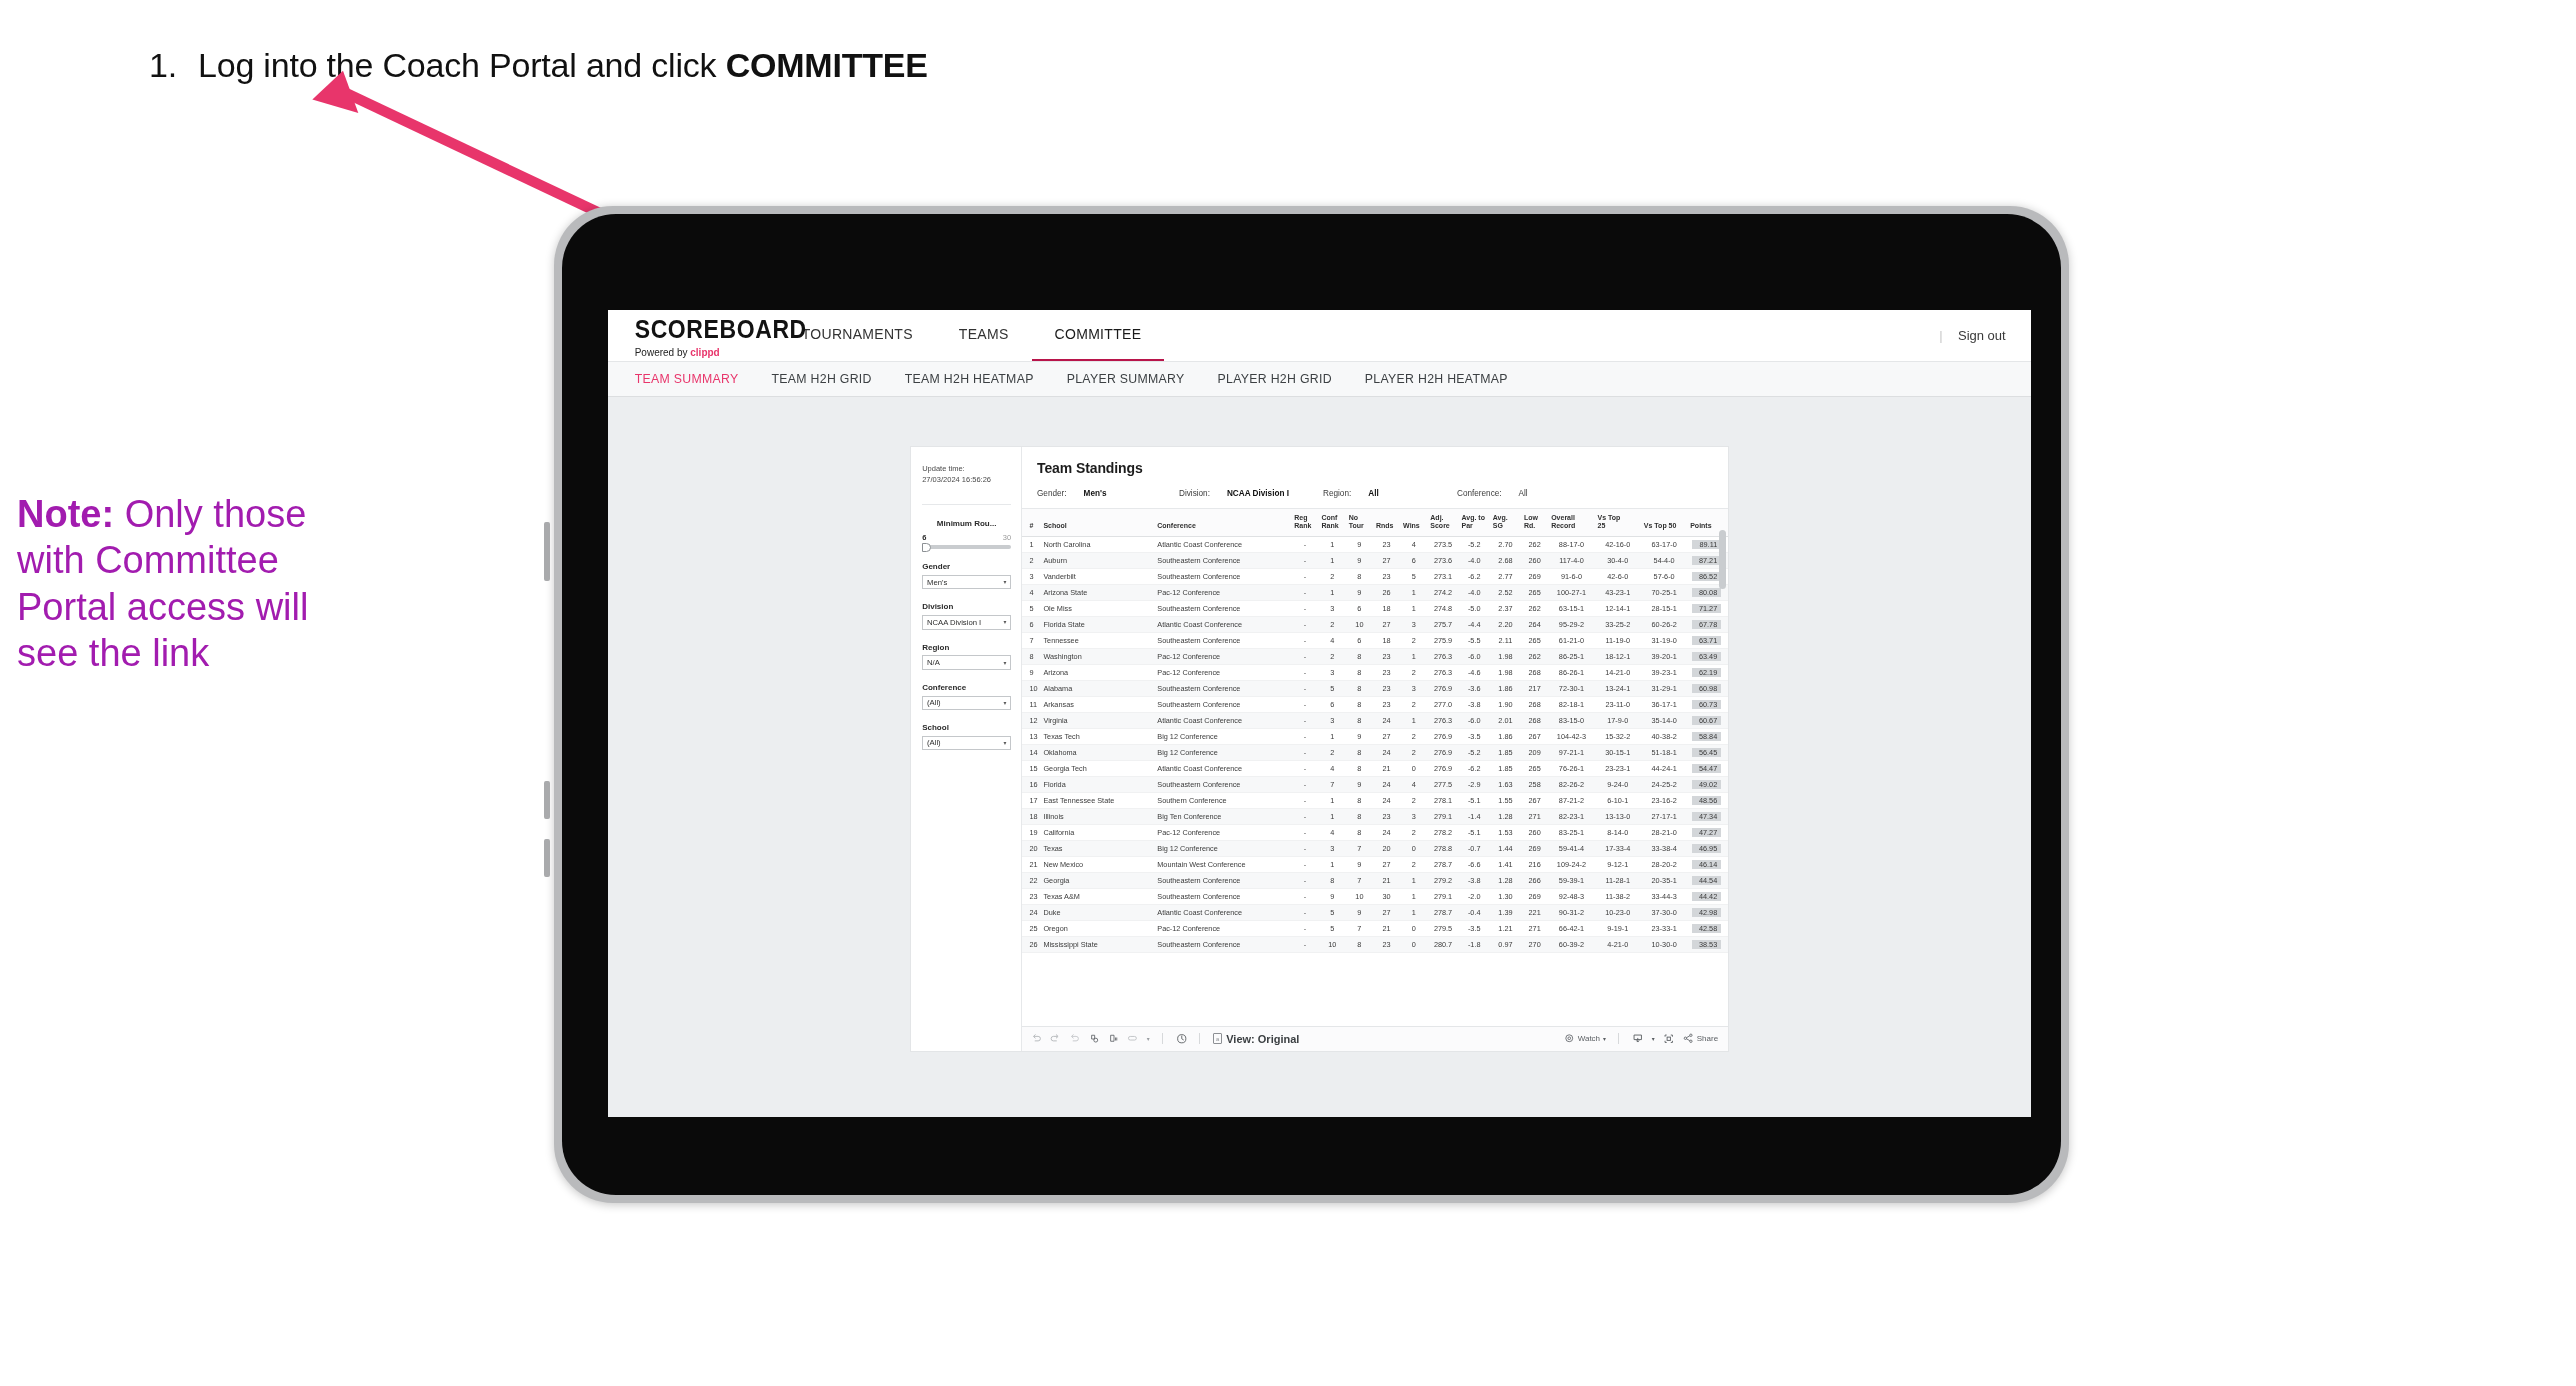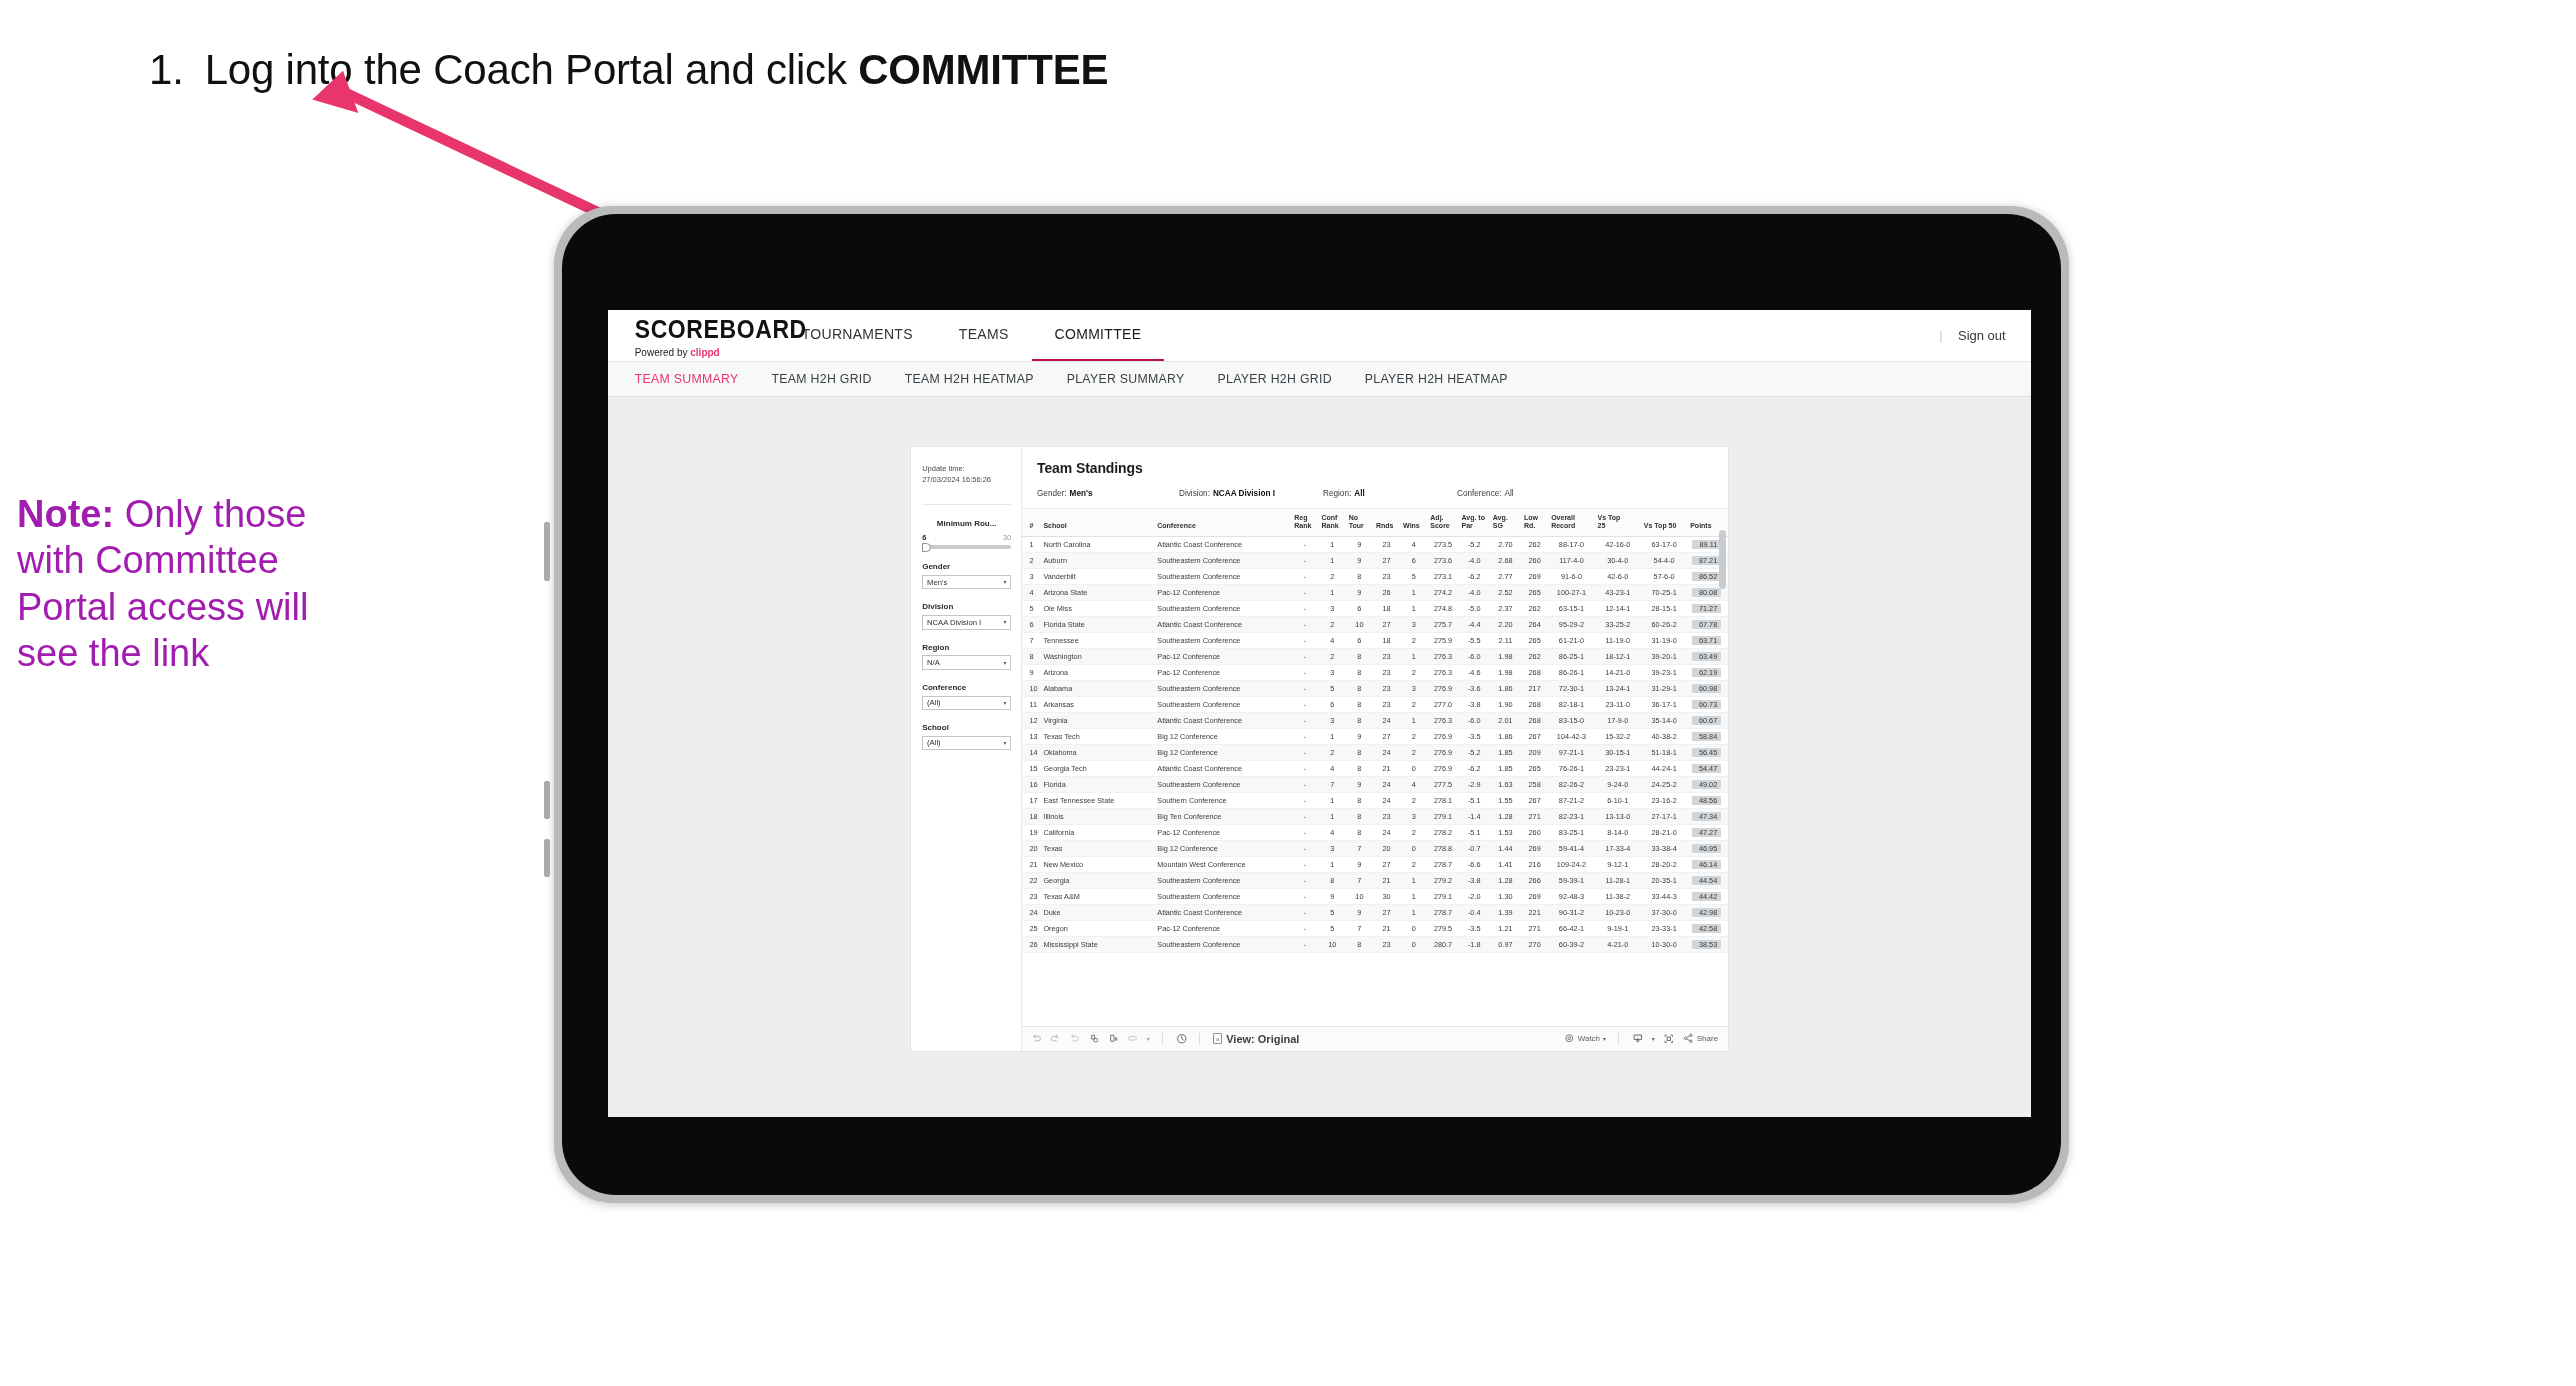--- a/index.html
+++ b/index.html
@@ -8,21 +8,21 @@
     background: #ffffff;
     font-family: "Liberation Sans", sans-serif;
     overflow: hidden;
     position: relative;
   }
 
   
   .slide-heading {
     position: absolute;
     left: 149px; top: 46px;
-    font-size: 42px;
+    font-size: 34px;
     color: #111111;
     letter-spacing: -0.2px;
     white-space: nowrap;
   }
   .slide-heading .num { margin-right: 21px; }
   .slide-heading b { font-weight: bold; }
 
   .slide-note {
     position: absolute;
     left: 17px; top: 491px;
@@ -226,21 +226,21 @@
     color: #1c1c1c;
     letter-spacing: -0.1px;
   }
   .viz-meta {
     display: flex;
     margin-top: 13.4px;
     font-size: 8.2px;
     color: #3c3c3c;
     padding-bottom: 9.6px;
   }
-  .viz-meta .m { display: flex; gap: 3px; }
+  .viz-meta .m { display: flex; gap: 17px; }
   .viz-meta .m b { color: #111; font-weight: bold; }
   .viz-meta .m:nth-child(1) { width: 113px; }
   .viz-meta .m:nth-child(2) { width: 144px; margin-left: 29px; }
   .viz-meta .m:nth-child(3) { width: 134px; }
 
   
   .tbl-wrap { flex: 1; overflow: hidden; position: relative; border-top: 1px solid #e6e8ea; }
   table.standings {
     width: 100%;
     border-collapse: collapse;

